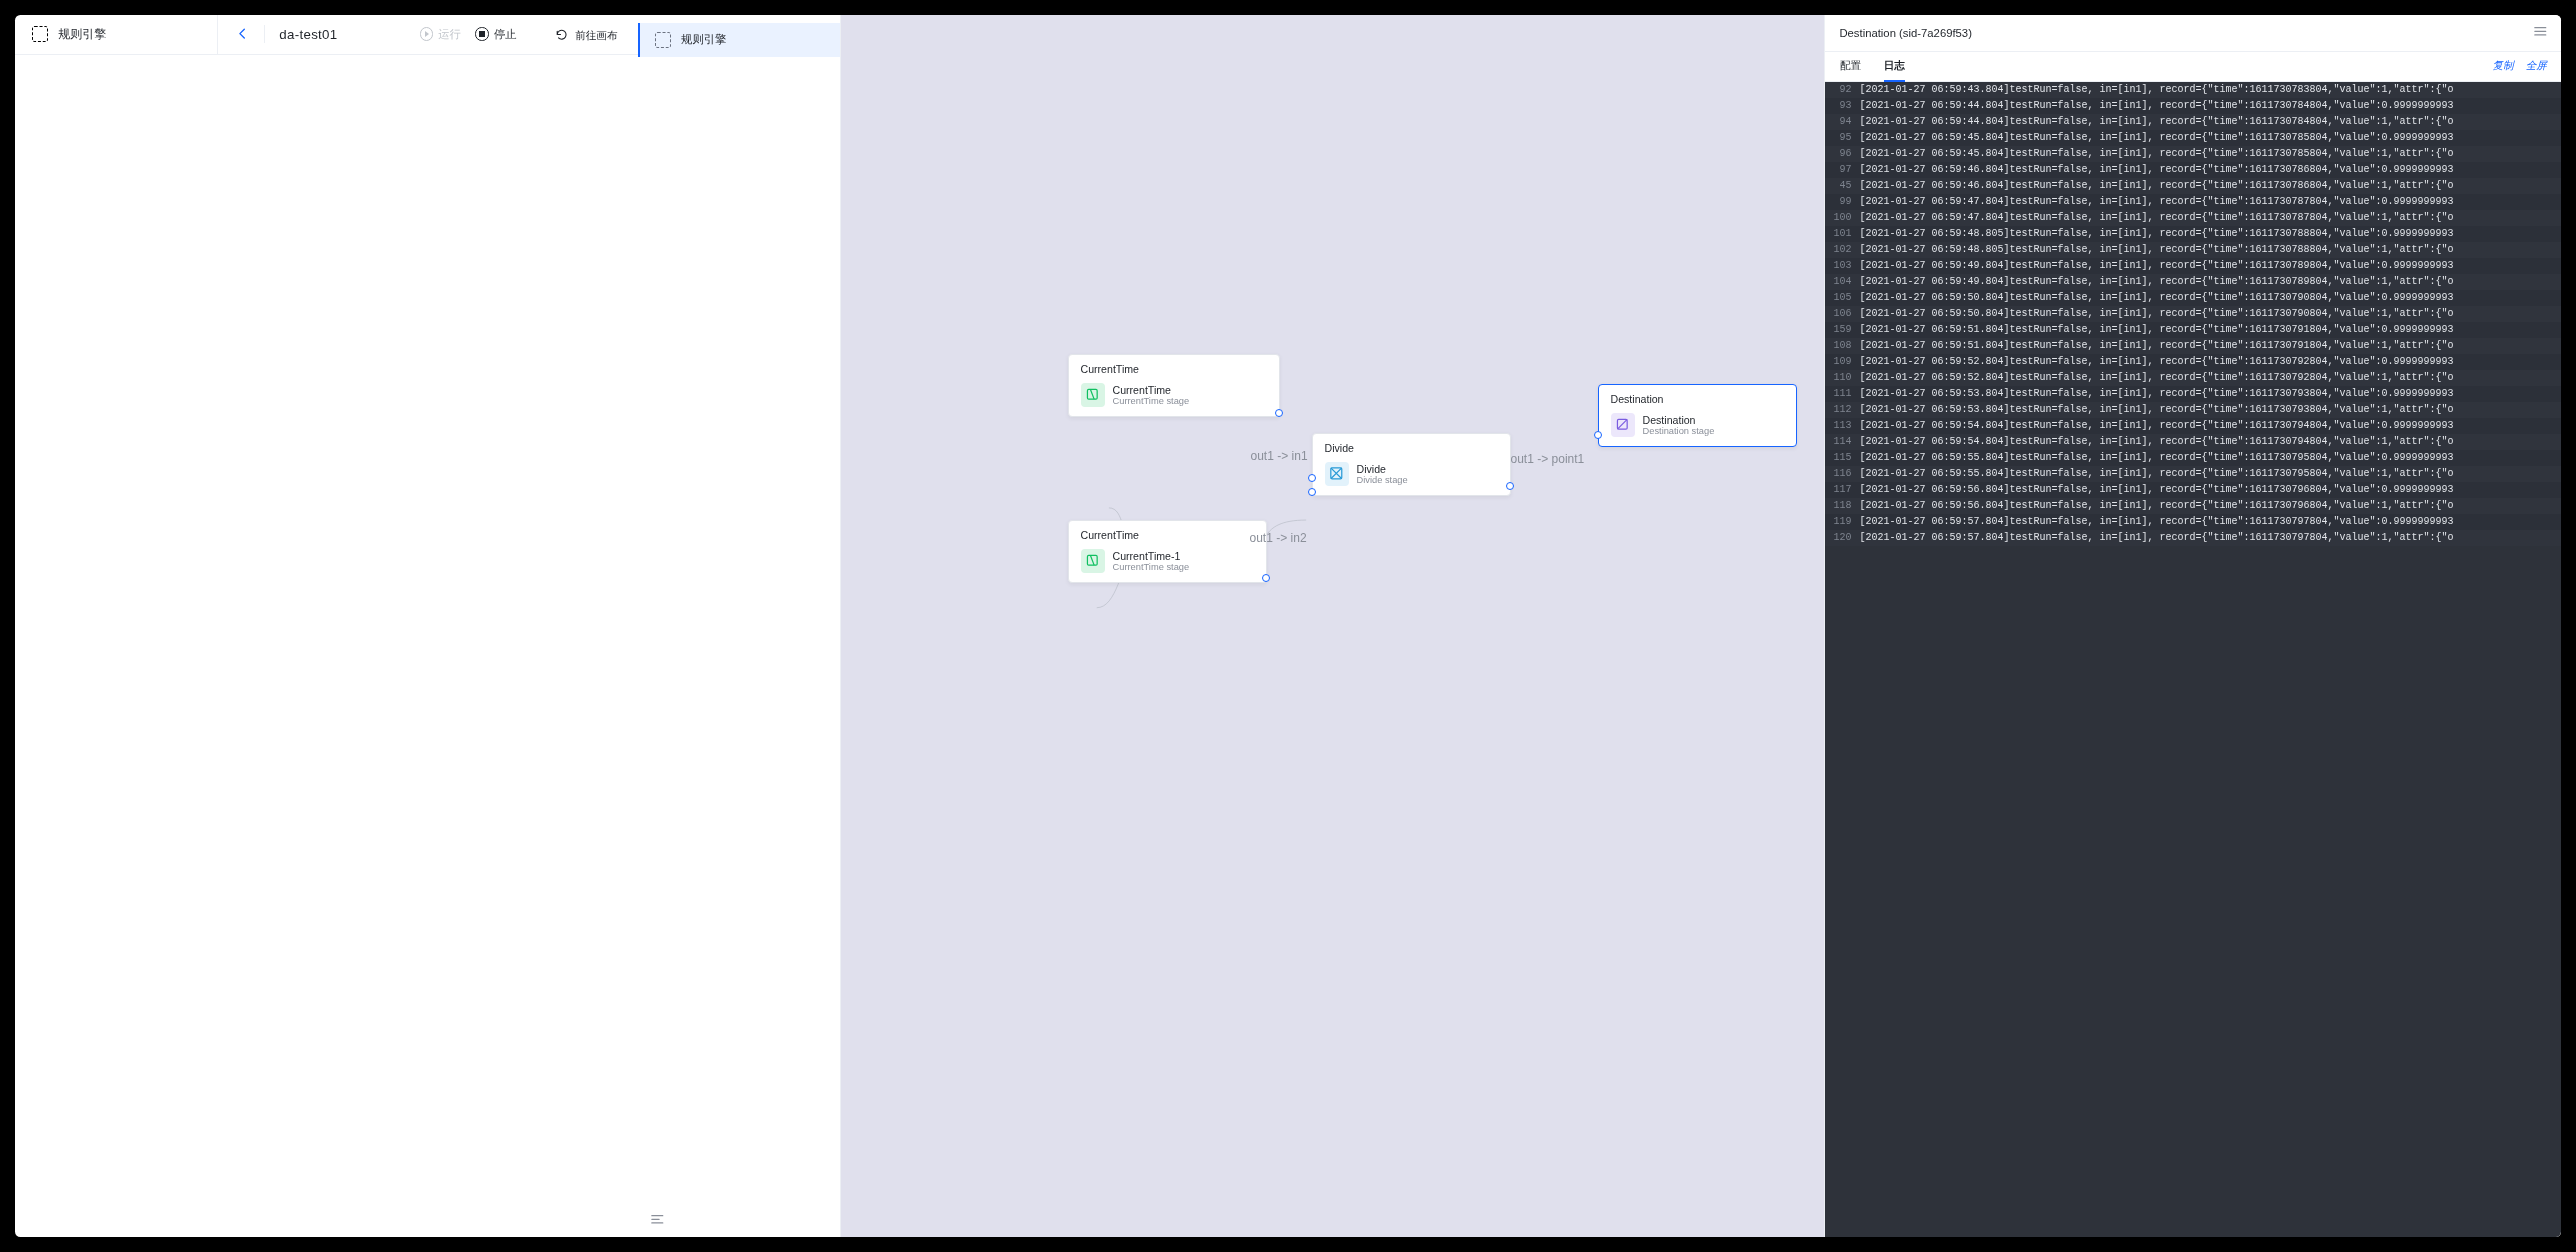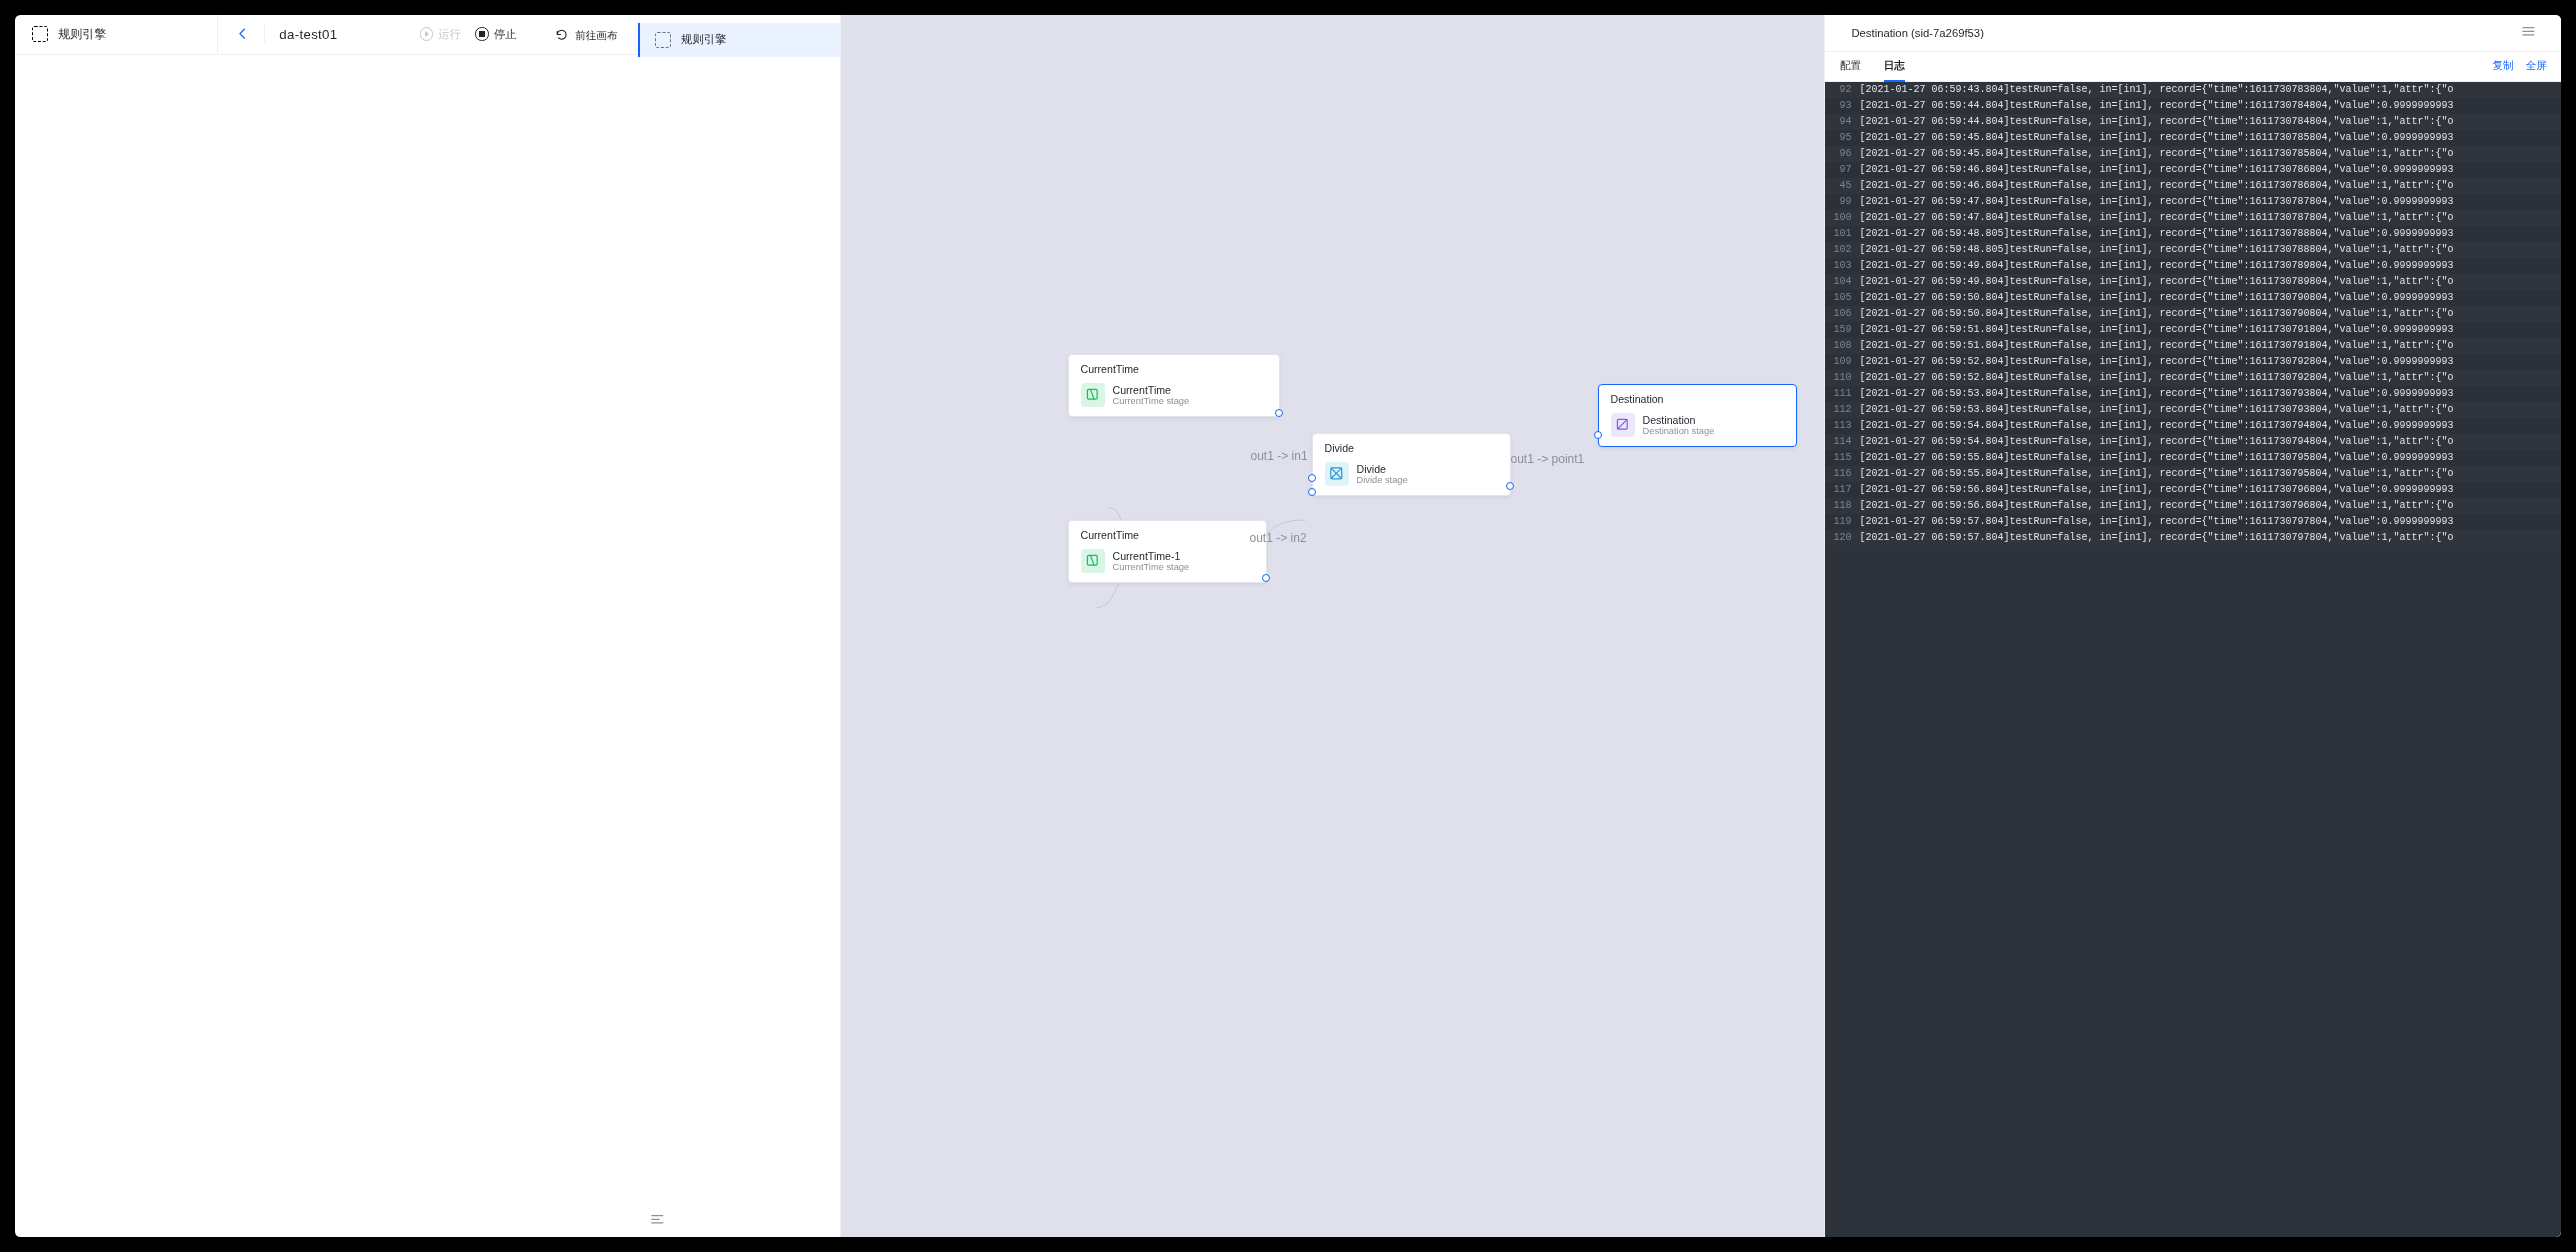--- a/index.html
+++ b/index.html
@@ -53,31 +53,31 @@
   .ic-purple{ background: #ece7fb; color: #7a5ce0; }
   .node-txt .name { font-size: 10.6px; font-weight: 500; color: #1f2329; }
   .node-txt .sub { font-size: 9.3px; color: #8a8f99; }
   .port { position: absolute; width: 8px; height: 8px; border: 1.3px solid #1664ff; background: #fff; border-radius: 50%; }
   .edge-label { position: absolute; font-size: 12px; color: #8a8f99; white-space: nowrap; }
   svg.edges { position: absolute; inset: 0; width: 100%; height: 100%; pointer-events: none; }
   svg.edges path { fill: none; stroke: #b3b8c2; stroke-width: 1.5; }
   
   
   .inspector { width: 737px; border-left: 0.7px solid #eceff4; display: flex; flex-direction: column; background: #fff; }
-  .insp-head { height: 37px; display: flex; align-items: center; justify-content: space-between; padding: 0 26px; border-bottom: 0.7px solid #eceff4; }
+  .insp-head { height: 37px; display: flex; align-items: center; justify-content: space-between; padding: 0 14px; border-bottom: 0.7px solid #eceff4; }
   .insp-title { font-size: 11.3px; color: #1f2329; }
   .insp-menu { color: #8a8f99; cursor: pointer; }
   .insp-menu svg { width: 14.6px; height: 14.6px; }
   .insp-tabs { height: 30.5px; display: flex; align-items: center; justify-content: space-between; padding: 0 14.6px; border-bottom: 0.7px solid #eceff4; }
   .tabs-left { display: flex; gap: 22.5px; height: 100%; align-items: center; }
   .tab { font-size: 10.6px; color: #1f2329; cursor: pointer; height: 100%; display: flex; align-items: center; position: relative; }
   .tab.active { font-weight: 600; }
   .tab.active::after { content: ""; position: absolute; left: 0; right: 0; bottom: -0.7px; height: 2px; background: #1664ff; }
   .tabs-right { display: flex; gap: 12px; }
-  .link-btn { font-size: 10.6px; color: #1664ff; cursor: pointer; }
+  .link-btn { font-size: 10.6px; color: #1664ff; cursor: pointer; font-style: italic; }
   .log-view { flex: 1; overflow: auto; background: #2e323a; font-family: "SFMono-Regular", Consolas, "Liberation Mono", Menlo, monospace; font-size: 10px; line-height: 1.6; }
   .log-line { display: flex; white-space: pre; color: #e2e5ea; }
   .log-num { width: 34px; text-align: right; padding-right: 8px; color: #7e848f; flex-shrink: 0; user-select: none; }
   .log-txt { flex: 1; overflow: hidden; text-overflow: clip; }
   .log-line:nth-child(odd) { background: #30343d; }
   .log-line:nth-child(even) { background: #2c3039; }
 </style>
 </head>
 <body>
 

